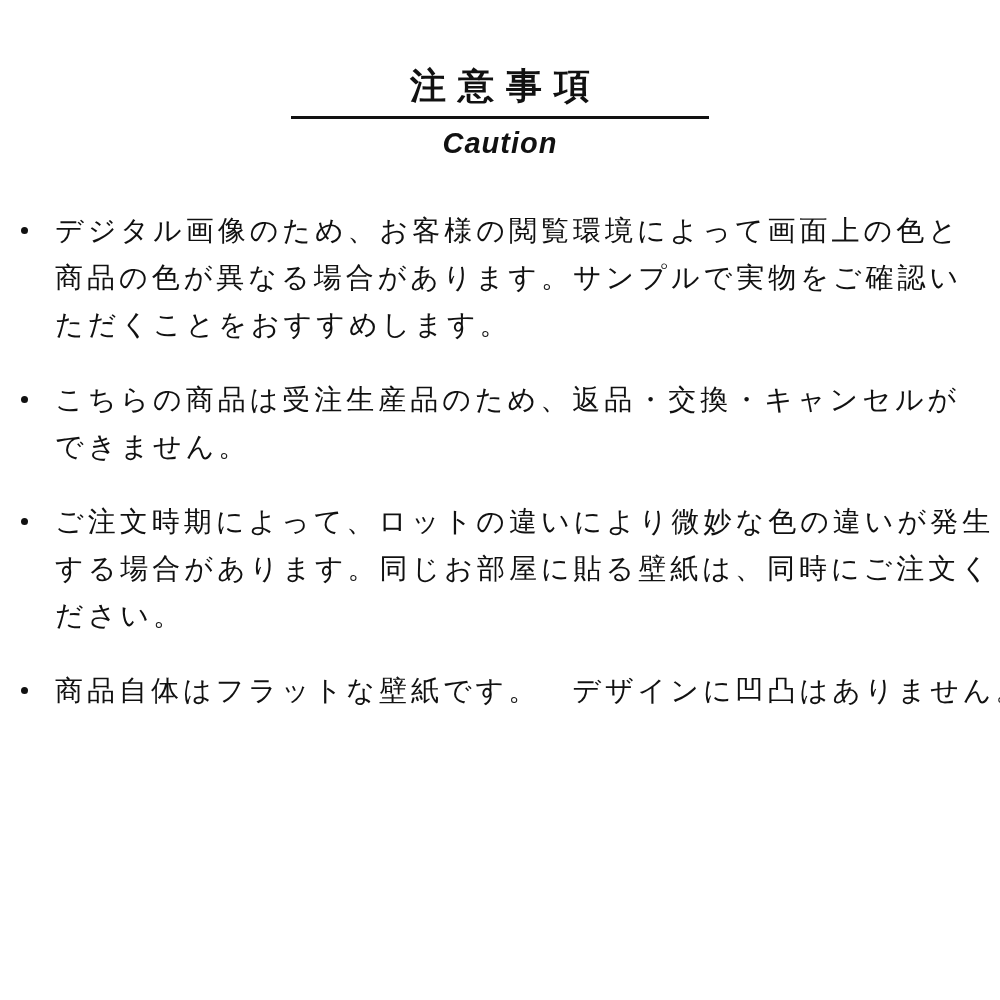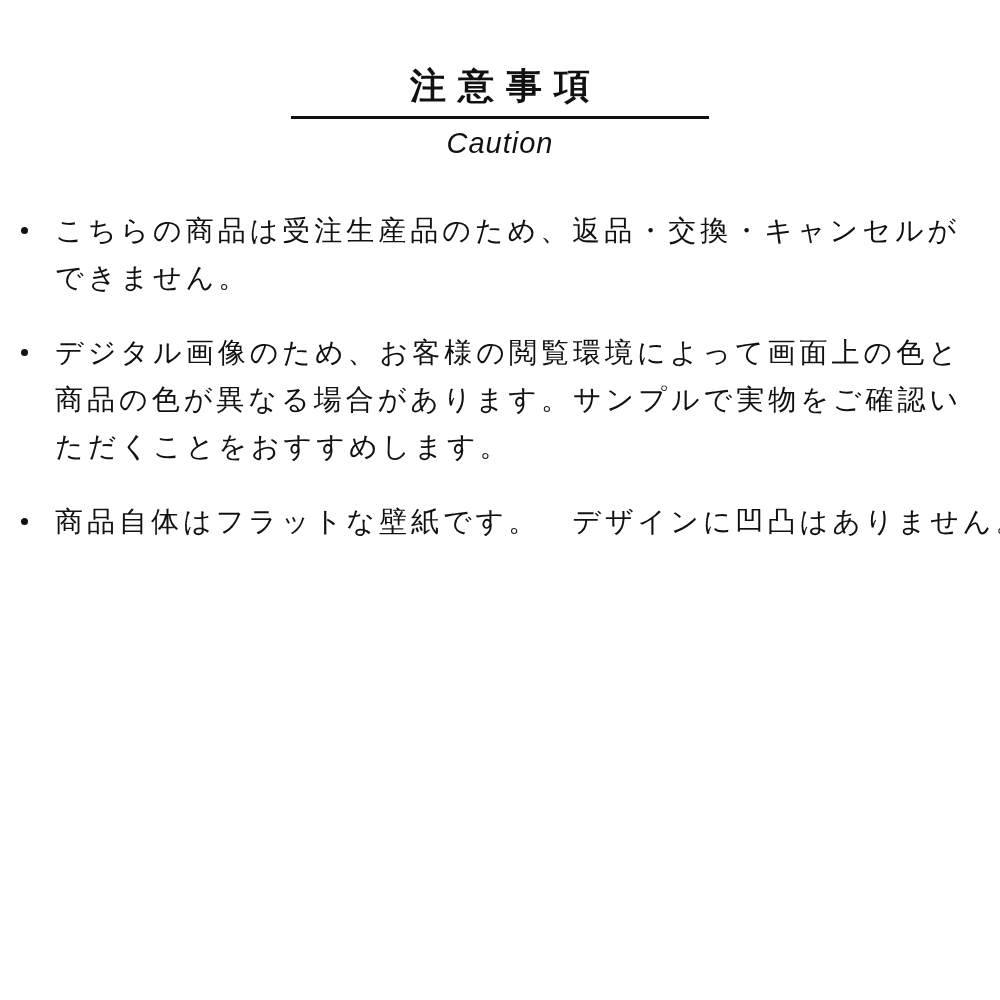--- a/index.html
+++ b/index.html
@@ -33,21 +33,21 @@
     color: #111111;
   }
   .title-divider {
     width: 418px;
     height: 3px;
     background: #111111;
     margin: 9px auto 5px auto;
   }
   .title-en {
     font-size: 29px;
-    font-weight: 400;
+    font-weight: 700;
     font-style: italic;
     letter-spacing: 1px;
     line-height: 1.35;
     color: #111111;
   }
   
   .caution-list {
     margin-top: 44px;
     padding: 0 14px 0 18px;
   }
@@ -89,33 +89,41 @@
     <div class="title-divider"></div>
     <div class="title-en">Caution</div>
   </header>
 
   <section class="caution-list">
 
     <div class="caution-item">
       <span class="bullet">
           <span class="dot"></span>
         </span>
+      <p class="caution-text">デジタル画像のため、お客様の閲覧環境によって画面上の色と
+商品の色が異なる場合があります。サンプルで実物をご確認い
+ただくことをおすすめします。</p>
+    </div>
+
+    <div class="caution-item">
+      <span class="bullet">
+          <span class="dot"></span>
+        </span>
       <p class="caution-text">こちらの商品は受注生産品のため、返品・交換・キャンセルが
 できません。</p>
     </div>
 
     <div class="caution-item">
       <span class="bullet">
           <span class="dot"></span>
         </span>
-      <p class="caution-text">デジタル画像のため、お客様の閲覧環境によって画面上の色と
-商品の色が異なる場合があります。サンプルで実物をご確認い
-ただくことをおすすめします。</p>
+      <p class="caution-text">ご注文時期によって、ロットの違いにより微妙な色の違いが発生
+する場合があります。同じお部屋に貼る壁紙は、同時にご注文く
+ださい。</p>
     </div>
-
 
 
     <div class="caution-item">
       <span class="bullet">
           <span class="dot"></span>
         </span>
       <p class="caution-text">商品自体はフラットな壁紙です。　デザインに凹凸はありません。</p>
     </div>
 
 

